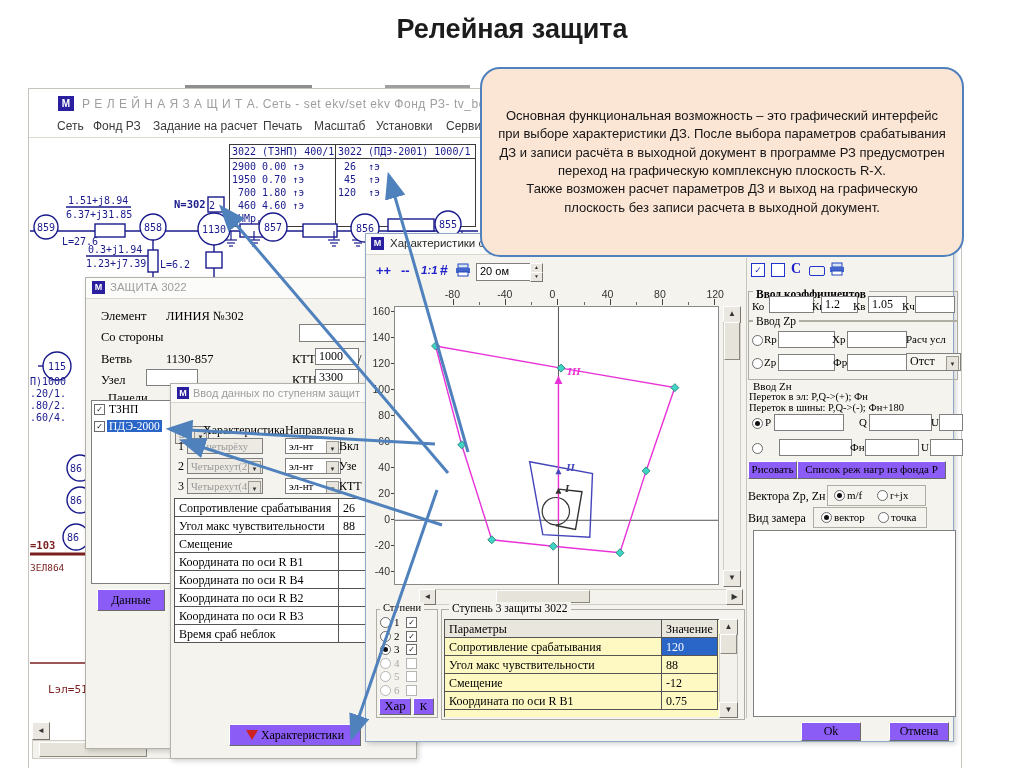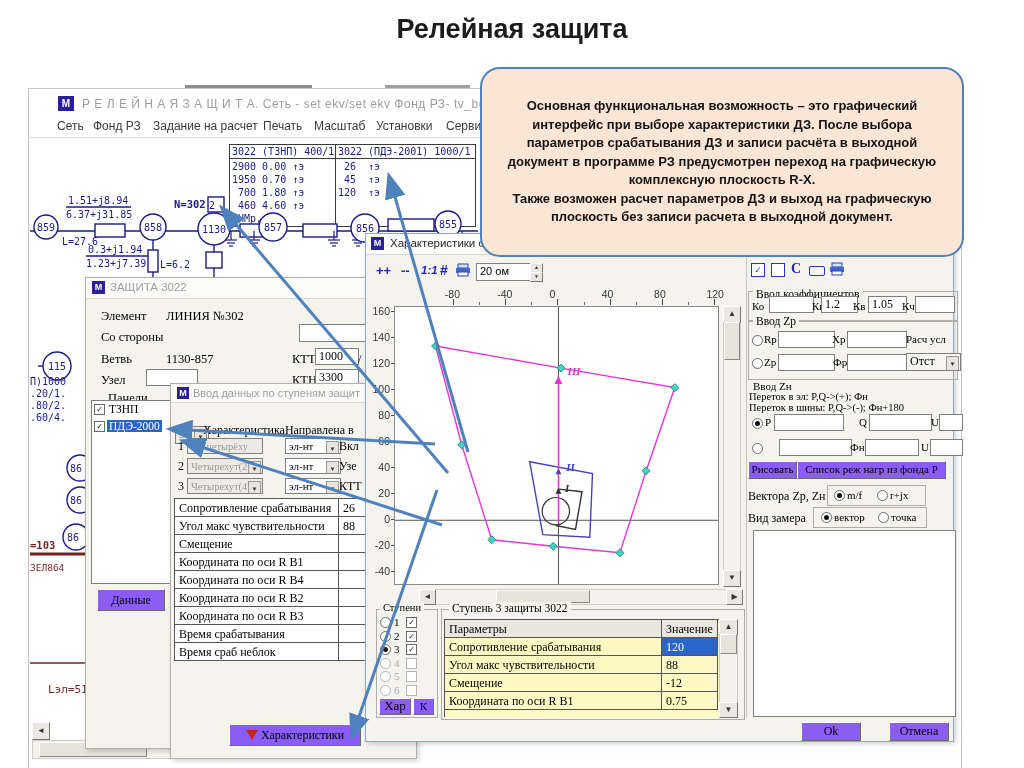--- a/index.html
+++ b/index.html
@@ -44,21 +44,21 @@
          font-size:12px;padding:1px 4px;overflow:hidden;white-space:nowrap;box-sizing:border-box;}
   .phead{background:#e9e7dd;}
   .selcell{background:#2a65c8;color:#fff;}
   
   .track{position:absolute;background:#f3f2ed;border:1px solid #cfcdc5;}
   .thumb{position:absolute;background:#e5e3da;border:1px solid;border-color:#fff #8a887f #8a887f #fff;}
   
   .callout{position:absolute;left:480px;top:67px;width:484px;height:190px;background:#fbe5d5;
            border:2.5px solid #4f81bd;border-radius:20px;z-index:6;box-sizing:border-box;
            display:flex;align-items:center;justify-content:center;padding:8px 16px;}
-  .callout-text{font-size:13px;line-height:1.42;color:#151515;text-align:center;font-weight:700;white-space:pre-line;}
+  .callout-text{font-size:13px;line-height:1.42;color:#151515;text-align:center;font-weight:400;white-space:pre-line;}
   svg{display:block;}
   .blue{color:#2222cc;}
   .ruler-num{position:absolute;font-size:10.5px;color:#333;white-space:nowrap;}
   .comboarrow{display:inline-block;background:#e6e4dc;border:1px solid #9a988f;font-size:6px;color:#333;
               width:11px;text-align:center;vertical-align:top;}
 </style>
 </head>
 <body>
 
 <div class="win" id="main-win" style="left:28px;top:88px;width:932px;height:680px;background:#fff;border-color:#c6c4bc;box-shadow:none;z-index:1;">
@@ -274,24 +274,20 @@
       </div>
       <div class="prow">
         <div class="pcell" style="width: 164px; height: 18px; line-height: 17px;">Координата по оси R  В2</div>
         <div class="pcell" style="width: 47px; height: 18px; line-height: 17px;"></div>
       </div>
       <div class="prow">
         <div class="pcell" style="width: 164px; height: 18px; line-height: 17px;">Координата по оси R  В3</div>
         <div class="pcell" style="width: 47px; height: 18px; line-height: 17px;"></div>
       </div>
       <div class="prow">
-        <div class="pcell" style="width: 164px; height: 18px; line-height: 17px;">Время срабатывания</div>
-        <div class="pcell" style="width: 47px; height: 18px; line-height: 17px;"></div>
-      </div>
-      <div class="prow">
         <div class="pcell" style="width: 164px; height: 18px; line-height: 17px;">Время сраб неблок</div>
         <div class="pcell" style="width: 47px; height: 18px; line-height: 17px;"></div>
       </div>
     </div>
   <div class="btn3d" style="left:58px;top:340px;width:130px;height:20px;line-height:20px;">
     <span style="display:inline-block;width:0;height:0;border-left:6px solid transparent;border-right:6px solid transparent;border-top:10px solid #cc2222;vertical-align:-1px;margin-right:3px;"></span><span>Характеристики</span>
   </div>
 </div>
 
 <div class="win" style="left:365px;top:233px;width:587px;height:507px;z-index:5;border-color:#8fa8c8;">
@@ -466,21 +462,21 @@
   <span class="chk" style="left:405px;top:29px;width:12px;height:12px;border-color:#2233cc;"></span>
   <div class="abs blue serif" style="left:425px;top:27px;font-size:14px;font-weight:bold;">C</div>
   <div class="abs" style="left:443px;top:32px;width:14px;height:8px;border:1.5px solid #2233cc;border-radius:2px;"></div>
   <svg class="abs" style="left:463px;top:28px;" width="17" height="14">
     <rect x="3" y="1" width="10" height="4" fill="#d6e4f4" stroke="#2244bb"></rect>
     <rect x="1" y="5" width="14" height="5" fill="#4466cc"></rect>
     <rect x="3" y="9" width="10" height="4" fill="#fff" stroke="#2244bb"></rect>
   </svg>
 
   <div class="groupbox" style="left:382px;top:57px;width:208px;height:28px;"></div>
-  <div class="grouplabel" style="left:387px;top:54px;">Ввод коэффициентов</div>
+  <div class="grouplabel" style="left:387px;top:54px;font-weight:bold;">Ввод коэффициентов</div>
   <div class="lblsm" style="left:386px;top:66px;">Ко</div>
   <div class="field" style="left:403px;top:62px;width:37px;height:15px;"></div>
   <div class="lblsm" style="left:446px;top:66px;">Кн</div>
   <div class="field" style="left:455px;top:62px;width:29px;height:15px;">1.2</div>
   <div class="lblsm" style="left:487px;top:66px;">Кв</div>
   <div class="field" style="left:502px;top:62px;width:31px;height:15px;">1.05</div>
   <div class="lblsm" style="left:536px;top:66px;">Кч</div>
   <div class="field" style="left:549px;top:62px;width:32px;height:15px;"></div>
 
   <div class="groupbox" style="left:382px;top:87px;width:208px;height:57px;"></div>

